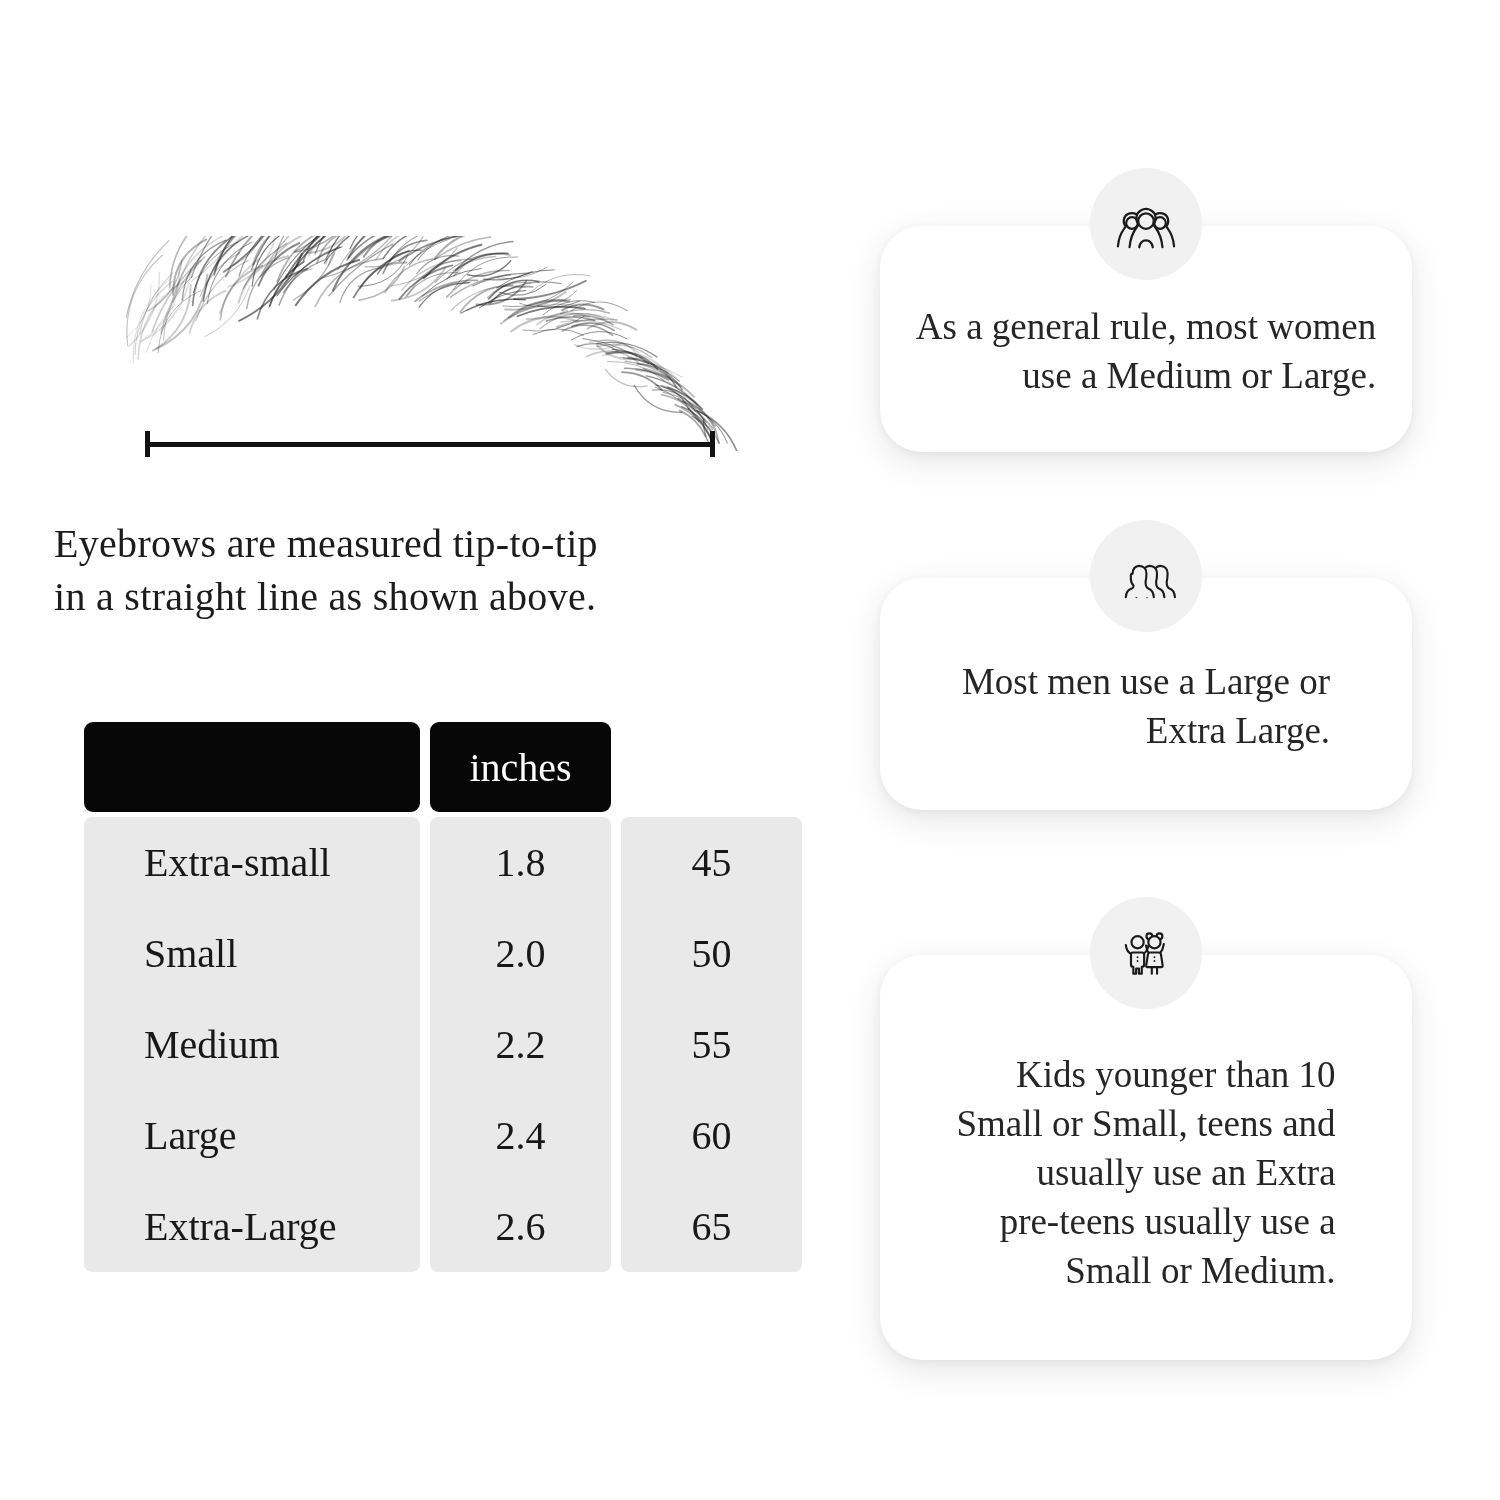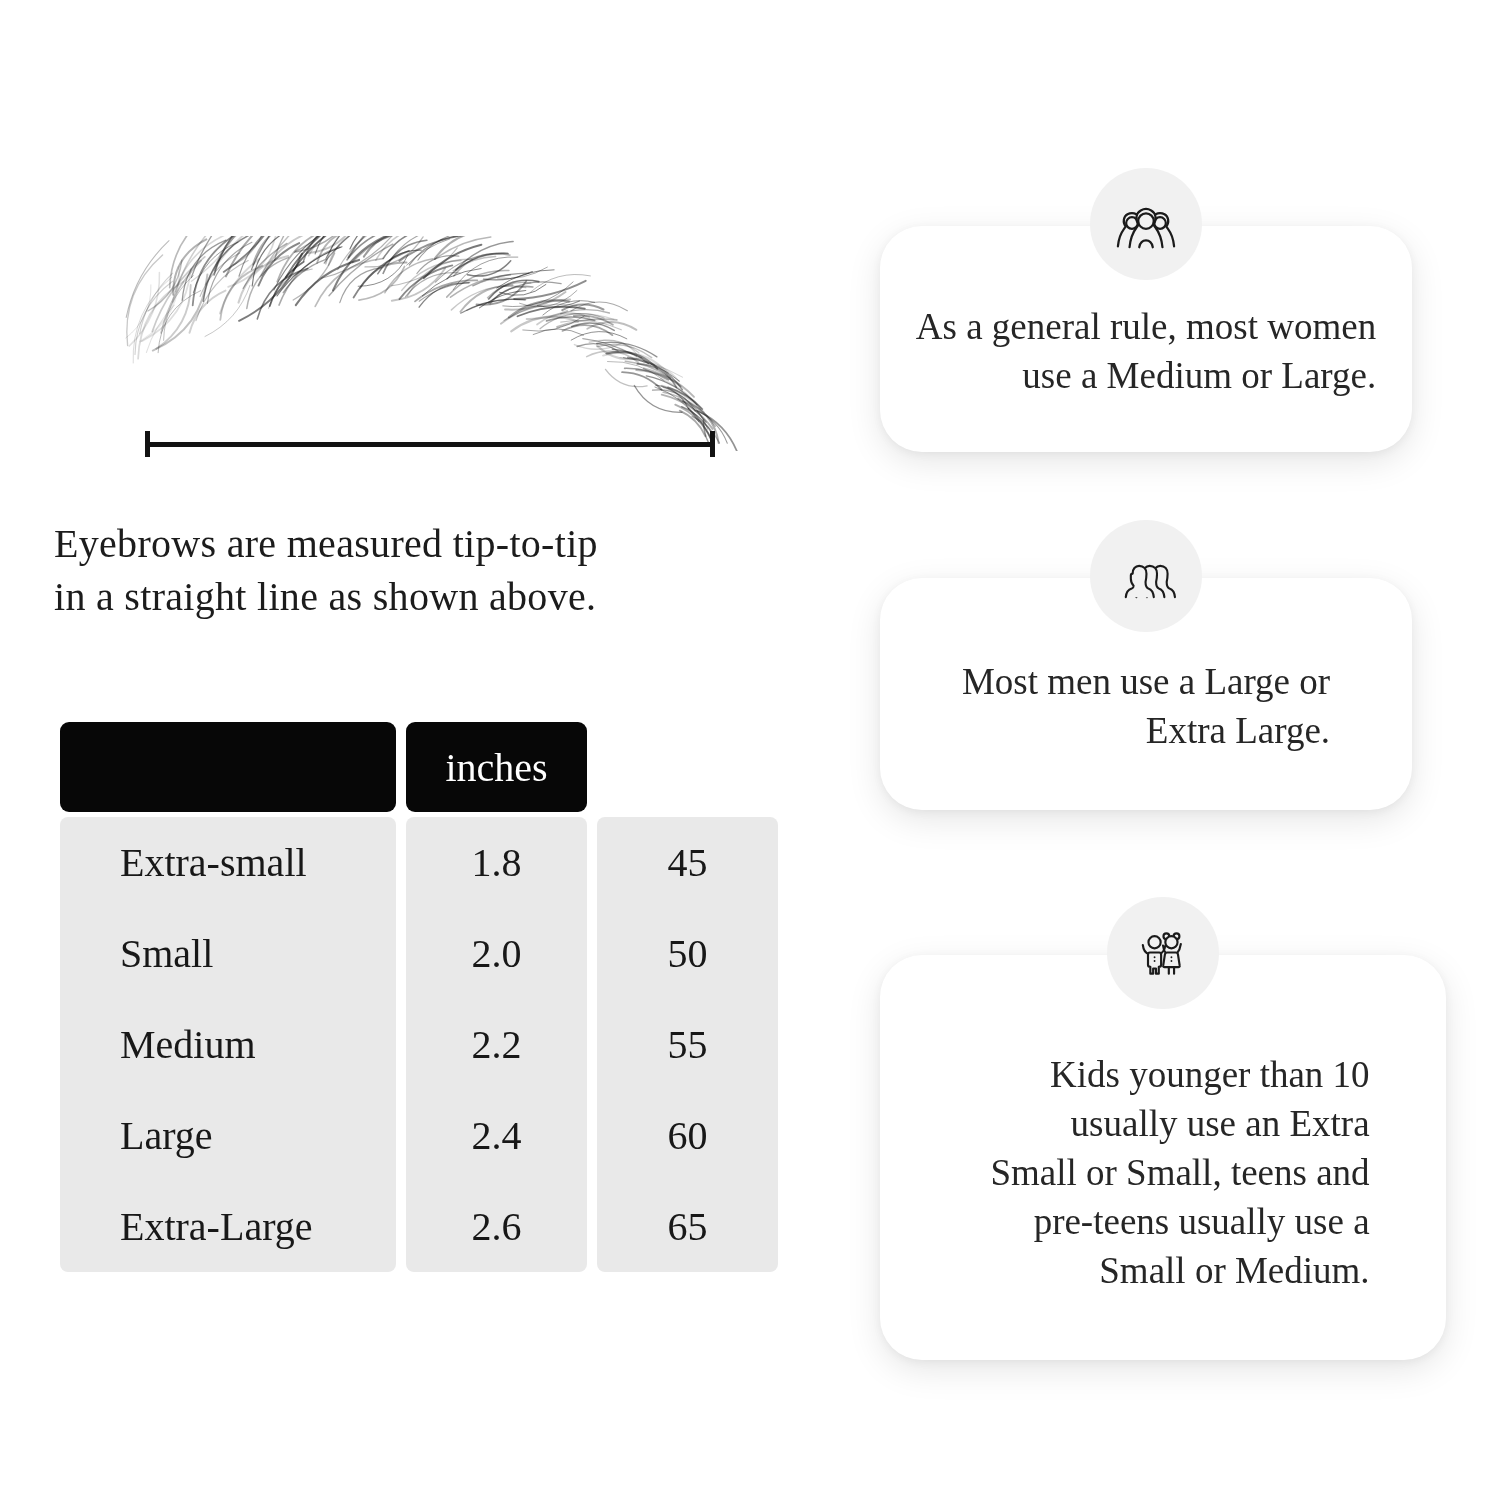--- a/index.html
+++ b/index.html
@@ -18,38 +18,38 @@
   .measure{left:145px;top:431px;width:570px;height:26px;display:flex;align-items:center;}
   .measure .tick{width:5px;height:26px;background:#121212;}
   .measure .mline{flex:1;height:5px;background:#121212;}
 
   
   .caption{left:54px;top:517px;width:718px;text-align:left;
     font-size:40px;line-height:53px;color:#1c1c1c;letter-spacing:.3px;}
   .caption span{display:block;}
 
   
-  .size-table{left:60px;top:722px;width:718px;}
+  .size-table{left:84px;top:722px;width:718px;}
   .thead,.tbody{display:grid;grid-template-columns:336px 181px 181px;column-gap:10px;}
   .hcell{height:90px;background:#070707;color:#ffffff;border-radius:9px;
     display:flex;align-items:center;justify-content:center;font-size:40px;}
   .tbody{margin-top:5px;grid-auto-rows:91px;}
   .cell{background:#e9e9e9;display:flex;align-items:center;font-size:40px;color:#181818;}
   .cell.lbl{padding-left:60px;}
   .cell.num{justify-content:center;}
   .tbody .cell:nth-child(-n+3){border-radius:8px 8px 0 0;}
   .tbody .cell:nth-last-child(-n+3){border-radius:0 0 8px 8px;}
 
   
   .card{left:880px;width:532px;background:#ffffff;border-radius:42px;
     box-shadow:0 10px 34px rgba(0,0,0,.10),0 2px 10px rgba(0,0,0,.05);
     display:flex;align-items:center;justify-content:center;text-align:right;}
   #card-women{top:226px;height:202px;padding-top:24px;}
   #card-men{top:578px;height:208px;padding-top:24px;}
-  #card-kids{top:955px;height:375px;padding-top:30px;padding-left:34px;}
+  #card-kids{top:955px;height:375px;padding-top:30px;}
   .card p{margin:0;font-size:37px;line-height:49px;color:#262626;}
   .card p span{display:block;}
   .icon-circle{position:absolute;left:50%;transform:translateX(-50%);top:-58px;
     width:112px;height:112px;border-radius:50%;background:#f1f1f1;
     display:flex;align-items:center;justify-content:center;}
   .icon-circle svg{display:block;}
   .ic-stroke{fill:none;stroke:#1b1b1b;stroke-width:2.3;stroke-linecap:round;stroke-linejoin:round;}
   .ic-fill{fill:#f1f1f1;stroke:none;}
   .ic-dot{fill:#1b1b1b;stroke:none;}
 </style>
@@ -389,18 +389,18 @@
       <path class="ic-stroke" d="M18,27.5 L28,27.5 C29.5,27.5 30,28.5 30,30 L30,40.5 C30,42 29,42.8 27.5,42.8 L27.5,50 L24.5,50 L24.5,44.5 L21.5,44.5 L21.5,50 L18.5,50 L18.5,42.8 C17,42.8 16,42 16,40.5 L16,30 C16,28.5 16.5,27.5 18,27.5 Z"></path>
       <circle class="ic-dot" cx="23" cy="32.5" r="1"></circle>
         <circle class="ic-dot" cx="23" cy="36.5" r="1"></circle>
 
       <circle class="ic-fill" cx="23" cy="16.5" r="6.5"></circle>
         <circle class="ic-stroke" cx="23" cy="16.5" r="6.5"></circle>
     </svg>
   </div>
   <p>
     <span>Kids younger than 10</span>
+    <span>Small or Small, teens and</span>
     <span>usually use an Extra</span>
-    <span>Small or Small, teens and</span>
     <span>pre-teens usually use a</span>
     <span>Small or Medium.</span>
   </p>
 </div>
 
 </body></html>

